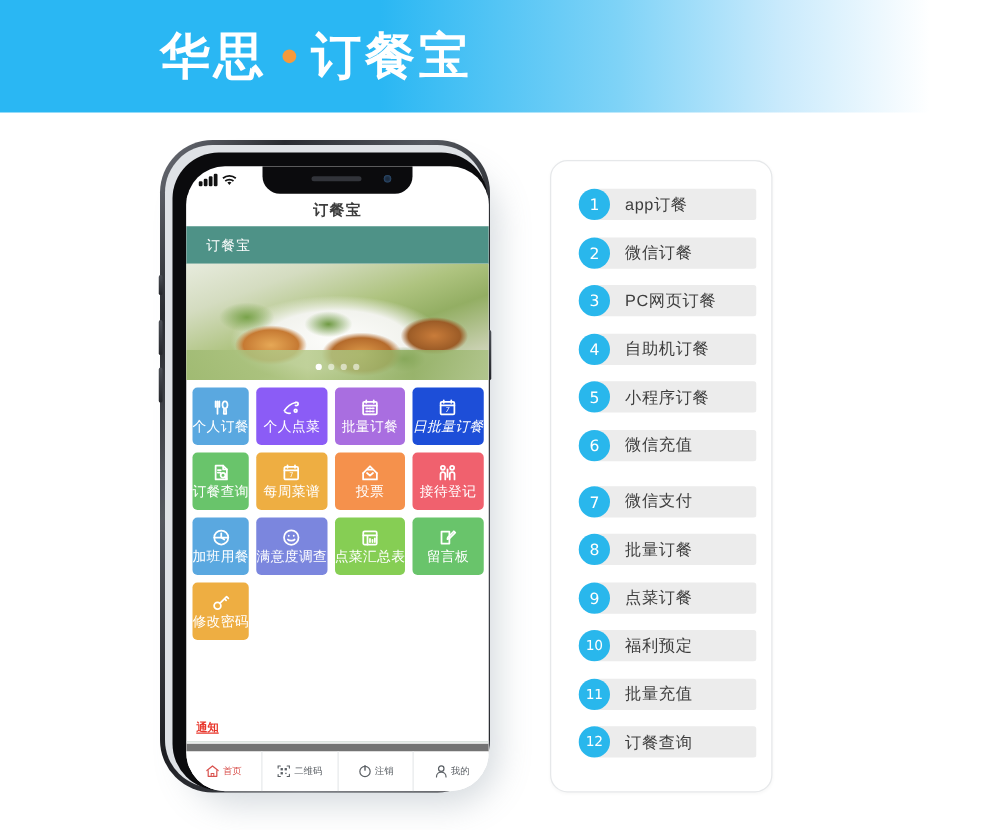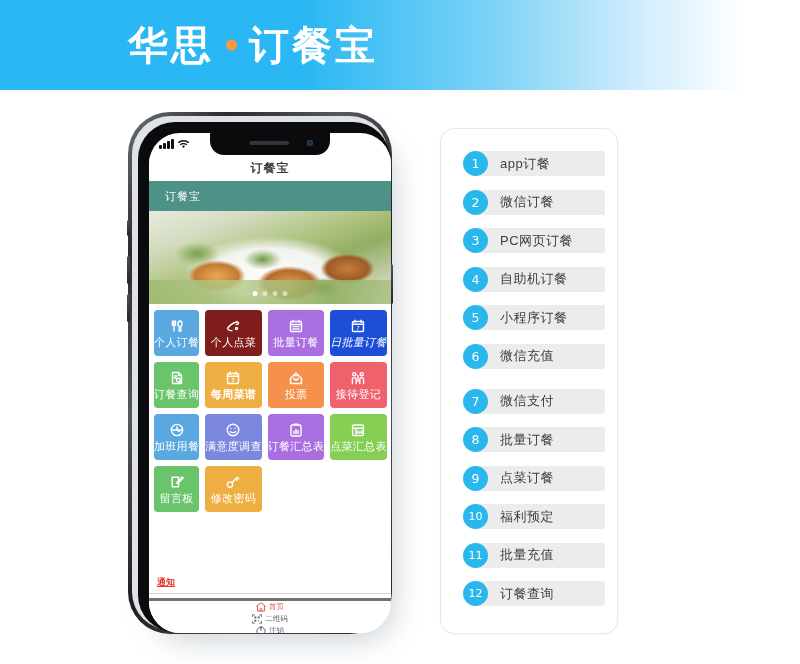--- a/index.html
+++ b/index.html
@@ -305,24 +305,23 @@
     font-size: 7.5px;
     color: #888d92;
     letter-spacing: .2px;
   }
 
   
   .tabbar {
     position: absolute;
     left: 0; bottom: 0;
     width: 242px; height: 32px;
-    border-top: 3px solid #737373;
+    border-top: 6px solid #737373;
     display: flex;
     background: #ffffff;
-    flex-direction: column;
   }
   .tabitem {
     flex: 1;
     display: flex;
     align-items: center;
     justify-content: center;
     gap: 2px;
     font-size: 7.5px;
     color: #5a5f64;
     border-right: 1px solid #e8eaec;
@@ -449,21 +448,21 @@
             </div>
           </div>
 
           <div class="grid" id="grid">
               <div class="tile" style="background: rgb(90, 168, 224);">
                 <svg class="t-ico" viewBox="0 0 16 16">
                   <path fill="none" stroke="#fff" stroke-width="1.4" stroke-linecap="round" stroke-linejoin="round" d="M5 3v5M5 3v0M3.5 3v4.5M6.5 3v4.5M5 8v5M11 3c-1.2 0-2 1.6-2 3.2 0 1.2.6 2 1.3 2.2L10 13h2l-.3-4.6c.7-.2 1.3-1 1.3-2.2C13 4.6 12.2 3 11 3z"></path>
                 </svg>
                 <span class="t-label">个人订餐</span>
               </div>
-              <div class="tile" style="background: #7f1d1d;">
+              <div class="tile" style="background: #8b5cf6;">
                 <svg class="t-ico" viewBox="0 0 16 16">
                   <path fill="none" stroke="#fff" stroke-width="1.4" stroke-linecap="round" stroke-linejoin="round" d="M2.5 10.5c2-3 5-5.5 9-6.5"></path>
                   <path fill="none" stroke="#fff" stroke-width="1.4" stroke-linecap="round" stroke-linejoin="round" d="M11.5 4c1.2-.4 2 .2 2 1.1 0 .9-.9 1.5-2.1 1.3"></path>
                   <circle cx="11.5" cy="10.5" r="1.1" fill="none" stroke="#fff" stroke-width="1.4" stroke-linecap="round" stroke-linejoin="round"></circle>
                   <path fill="none" stroke="#fff" stroke-width="1.4" stroke-linecap="round" stroke-linejoin="round" d="M3 11.5c1.2.9 2.6 1.3 4 1.1"></path>
                 </svg>
                 <span class="t-label">个人点菜</span>
               </div>
               <div class="tile" style="background: rgb(169, 110, 224);">
                 <svg class="t-ico" viewBox="0 0 16 16">
@@ -484,21 +483,21 @@
               <div class="tile" style="background: rgb(105, 196, 107);">
                 <svg class="t-ico" viewBox="0 0 16 16">
                   <path fill="none" stroke="#fff" stroke-width="1.4" stroke-linecap="round" stroke-linejoin="round" d="M3.5 2.5h6l3 3v8h-9z"></path>
                   <path fill="none" stroke="#fff" stroke-width="1.4" stroke-linecap="round" stroke-linejoin="round" d="M9.5 2.5v3h3"></path>
                   <path fill="none" stroke="#fff" stroke-width="1.4" stroke-linecap="round" stroke-linejoin="round" d="M5.3 6h2.4M5.3 8h2"></path>
                   <circle cx="9.4" cy="10.2" r="1.9" fill="none" stroke="#fff" stroke-width="1.4" stroke-linecap="round" stroke-linejoin="round"></circle>
                   <path fill="none" stroke="#fff" stroke-width="1.4" stroke-linecap="round" stroke-linejoin="round" d="M10.9 11.7l1.5 1.5"></path>
                 </svg>
                 <span class="t-label">订餐查询</span>
               </div>
-              <div class="tile" style="background: rgb(238, 174, 66); font-weight: bold;">
+              <div class="tile" style="background: rgb(238, 174, 66);">
                 <svg class="t-ico" viewBox="0 0 16 16">
                   <rect x="2.5" y="3.5" width="11" height="10" rx="1" fill="none" stroke="#fff" stroke-width="1.4" stroke-linecap="round" stroke-linejoin="round"></rect>
                   <path fill="none" stroke="#fff" stroke-width="1.4" stroke-linecap="round" stroke-linejoin="round" d="M2.5 6.2h11M5 2.2v2M11 2.2v2"></path>
                   <text x="8" y="11.6" font-size="5.2" fill="#fff" text-anchor="middle" font-family="DejaVu Sans">7</text>
                 </svg>
                 <span class="t-label">每周菜谱</span>
               </div>
               <div class="tile" style="background: rgb(245, 145, 76);">
                 <svg class="t-ico" viewBox="0 0 16 16">
                   <path fill="none" stroke="#fff" stroke-width="1.4" stroke-linecap="round" stroke-linejoin="round" d="M2.5 8.5l5.5-5.5 5.5 5.5"></path>
@@ -527,28 +526,20 @@
                 <span class="t-label">加班用餐</span>
               </div>
               <div class="tile" style="background: rgb(123, 134, 222);">
                 <svg class="t-ico" viewBox="0 0 16 16">
                   <circle cx="8" cy="8" r="5.8" fill="none" stroke="#fff" stroke-width="1.4" stroke-linecap="round" stroke-linejoin="round"></circle>
                   <circle cx="6" cy="6.6" r=".75" fill="#fff"></circle>
                   <circle cx="10" cy="6.6" r=".75" fill="#fff"></circle>
                   <path fill="none" stroke="#fff" stroke-width="1.4" stroke-linecap="round" stroke-linejoin="round" d="M5.3 9.6c.8 1.3 4.6 1.3 5.4 0"></path>
                 </svg>
                 <span class="t-label">满意度调查</span>
-              </div>
-              <div class="tile" style="background: rgb(169, 110, 224);">
-                <svg class="t-ico" viewBox="0 0 16 16">
-                  <rect x="3" y="3" width="10" height="11" rx="1.2" fill="none" stroke="#fff" stroke-width="1.4" stroke-linecap="round" stroke-linejoin="round"></rect>
-                  <path fill="none" stroke="#fff" stroke-width="1.4" stroke-linecap="round" stroke-linejoin="round" d="M6 3V2.2h4V3"></path>
-                  <path fill="none" stroke="#fff" stroke-width="1.4" stroke-linecap="round" stroke-linejoin="round" d="M6 11.5v-2.3M8 11.5V7.4M10 11.5v-3"></path>
-                </svg>
-                <span class="t-label">订餐汇总表</span>
               </div>
               <div class="tile" style="background: rgb(134, 206, 84);">
                 <svg class="t-ico" viewBox="0 0 16 16">
                   <rect x="2.6" y="3" width="10.8" height="10.6" rx="1.1" fill="none" stroke="#fff" stroke-width="1.4" stroke-linecap="round" stroke-linejoin="round"></rect>
                   <path fill="none" stroke="#fff" stroke-width="1.4" stroke-linecap="round" stroke-linejoin="round" d="M2.6 6.2h10.8M6 6.2v7.4"></path>
                   <path fill="none" stroke="#fff" stroke-width="1.4" stroke-linecap="round" stroke-linejoin="round" d="M8 11.6V9M10 11.6v-1.8M11.9 11.6v-3"></path>
                 </svg>
                 <span class="t-label">点菜汇总表</span>
               </div>
               <div class="tile" style="background: rgb(105, 196, 107);">

